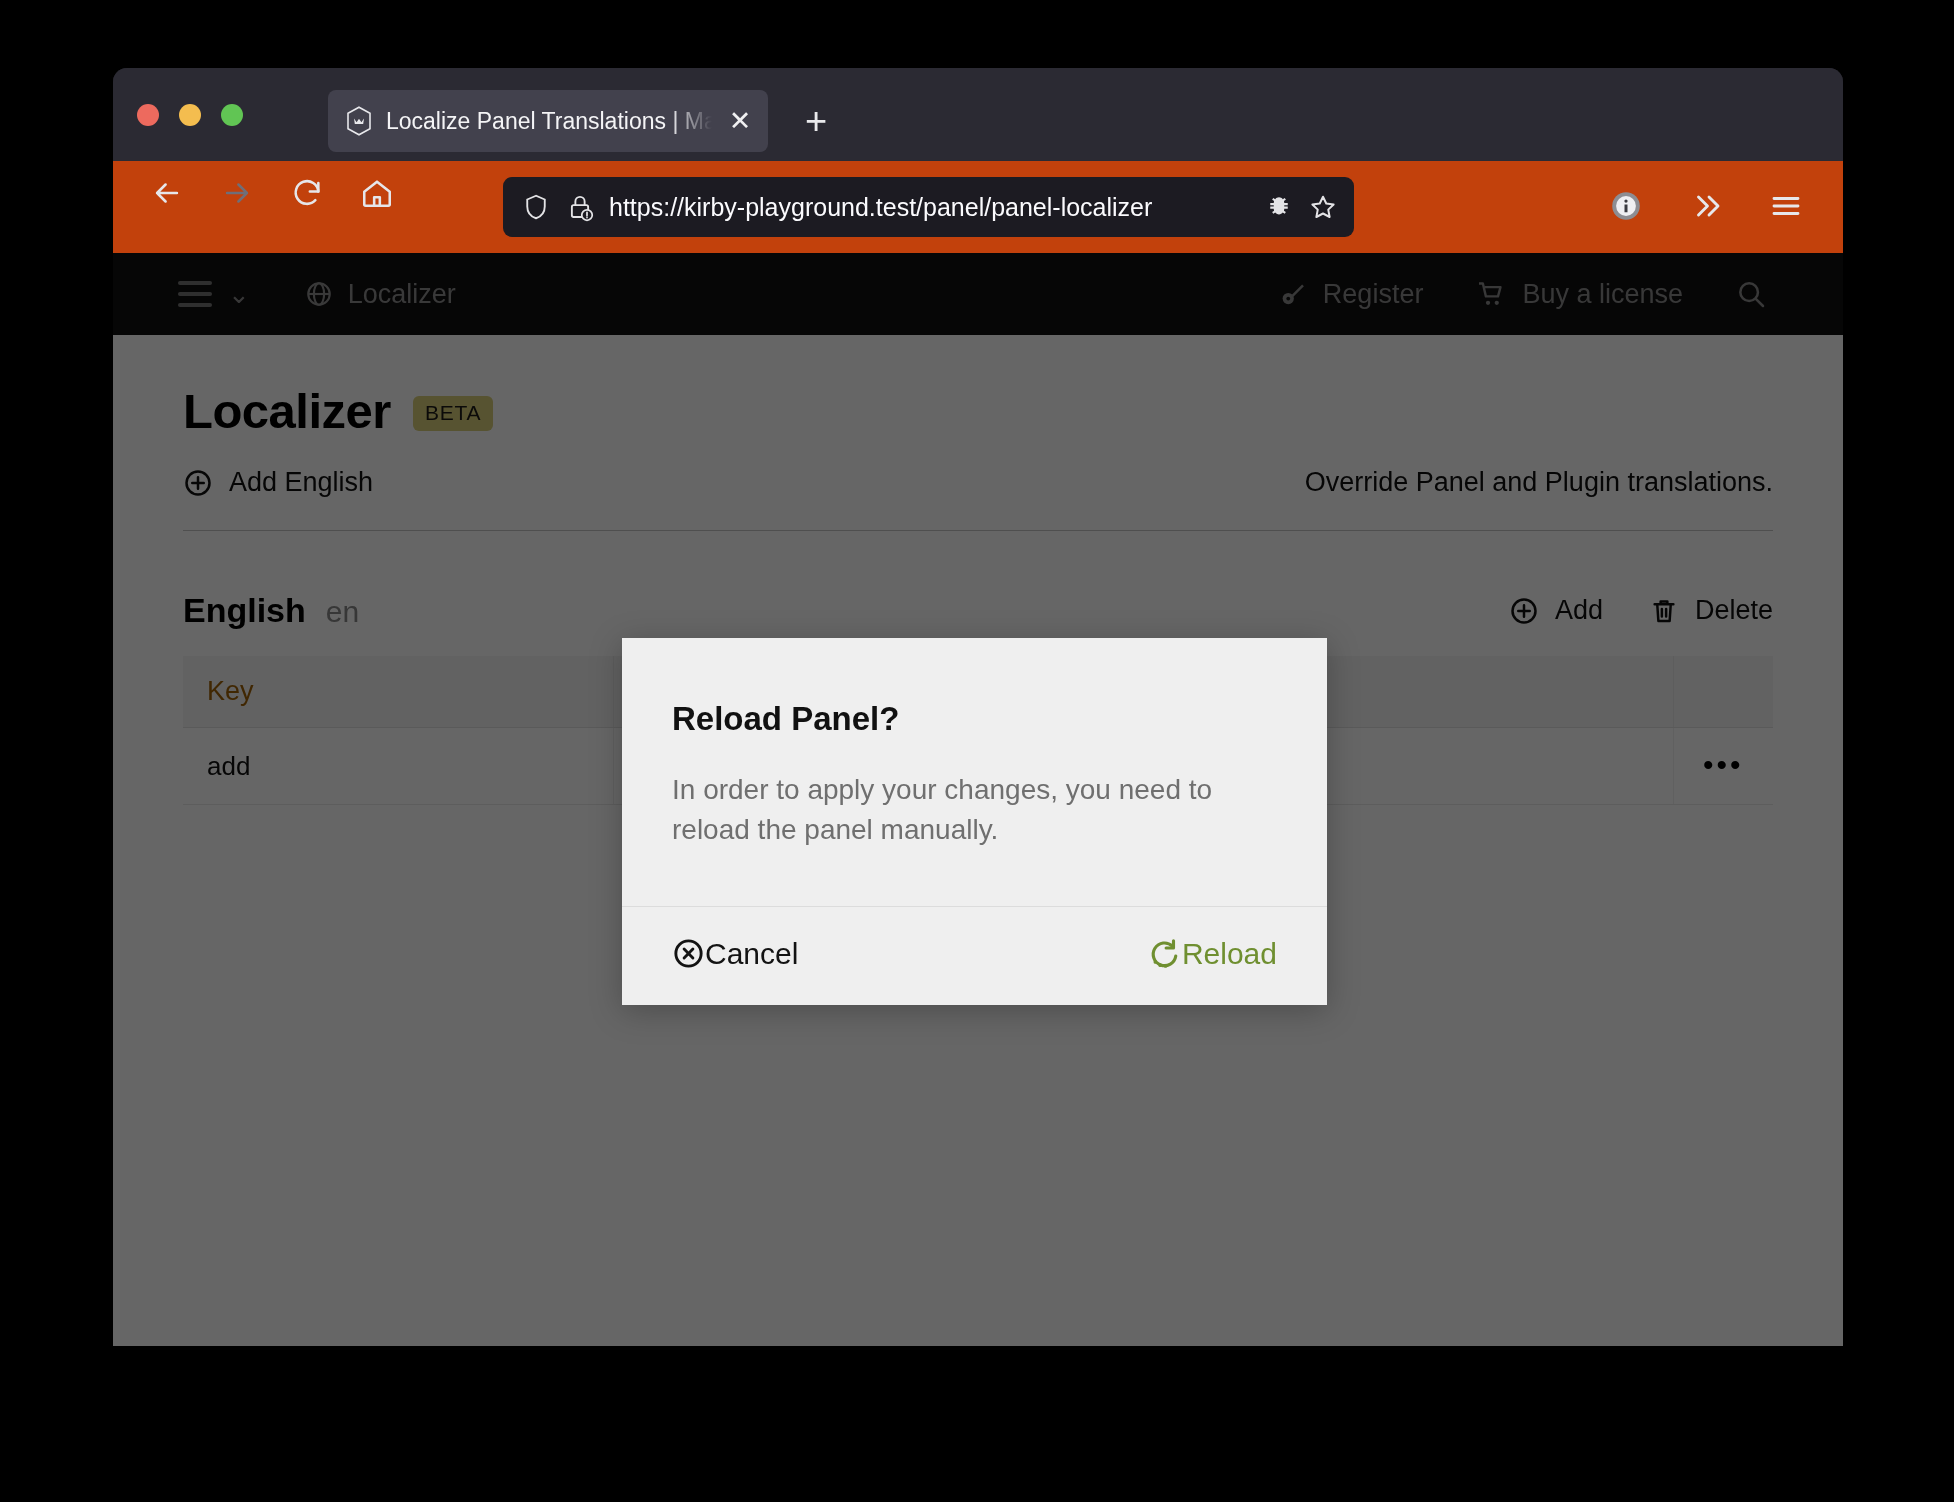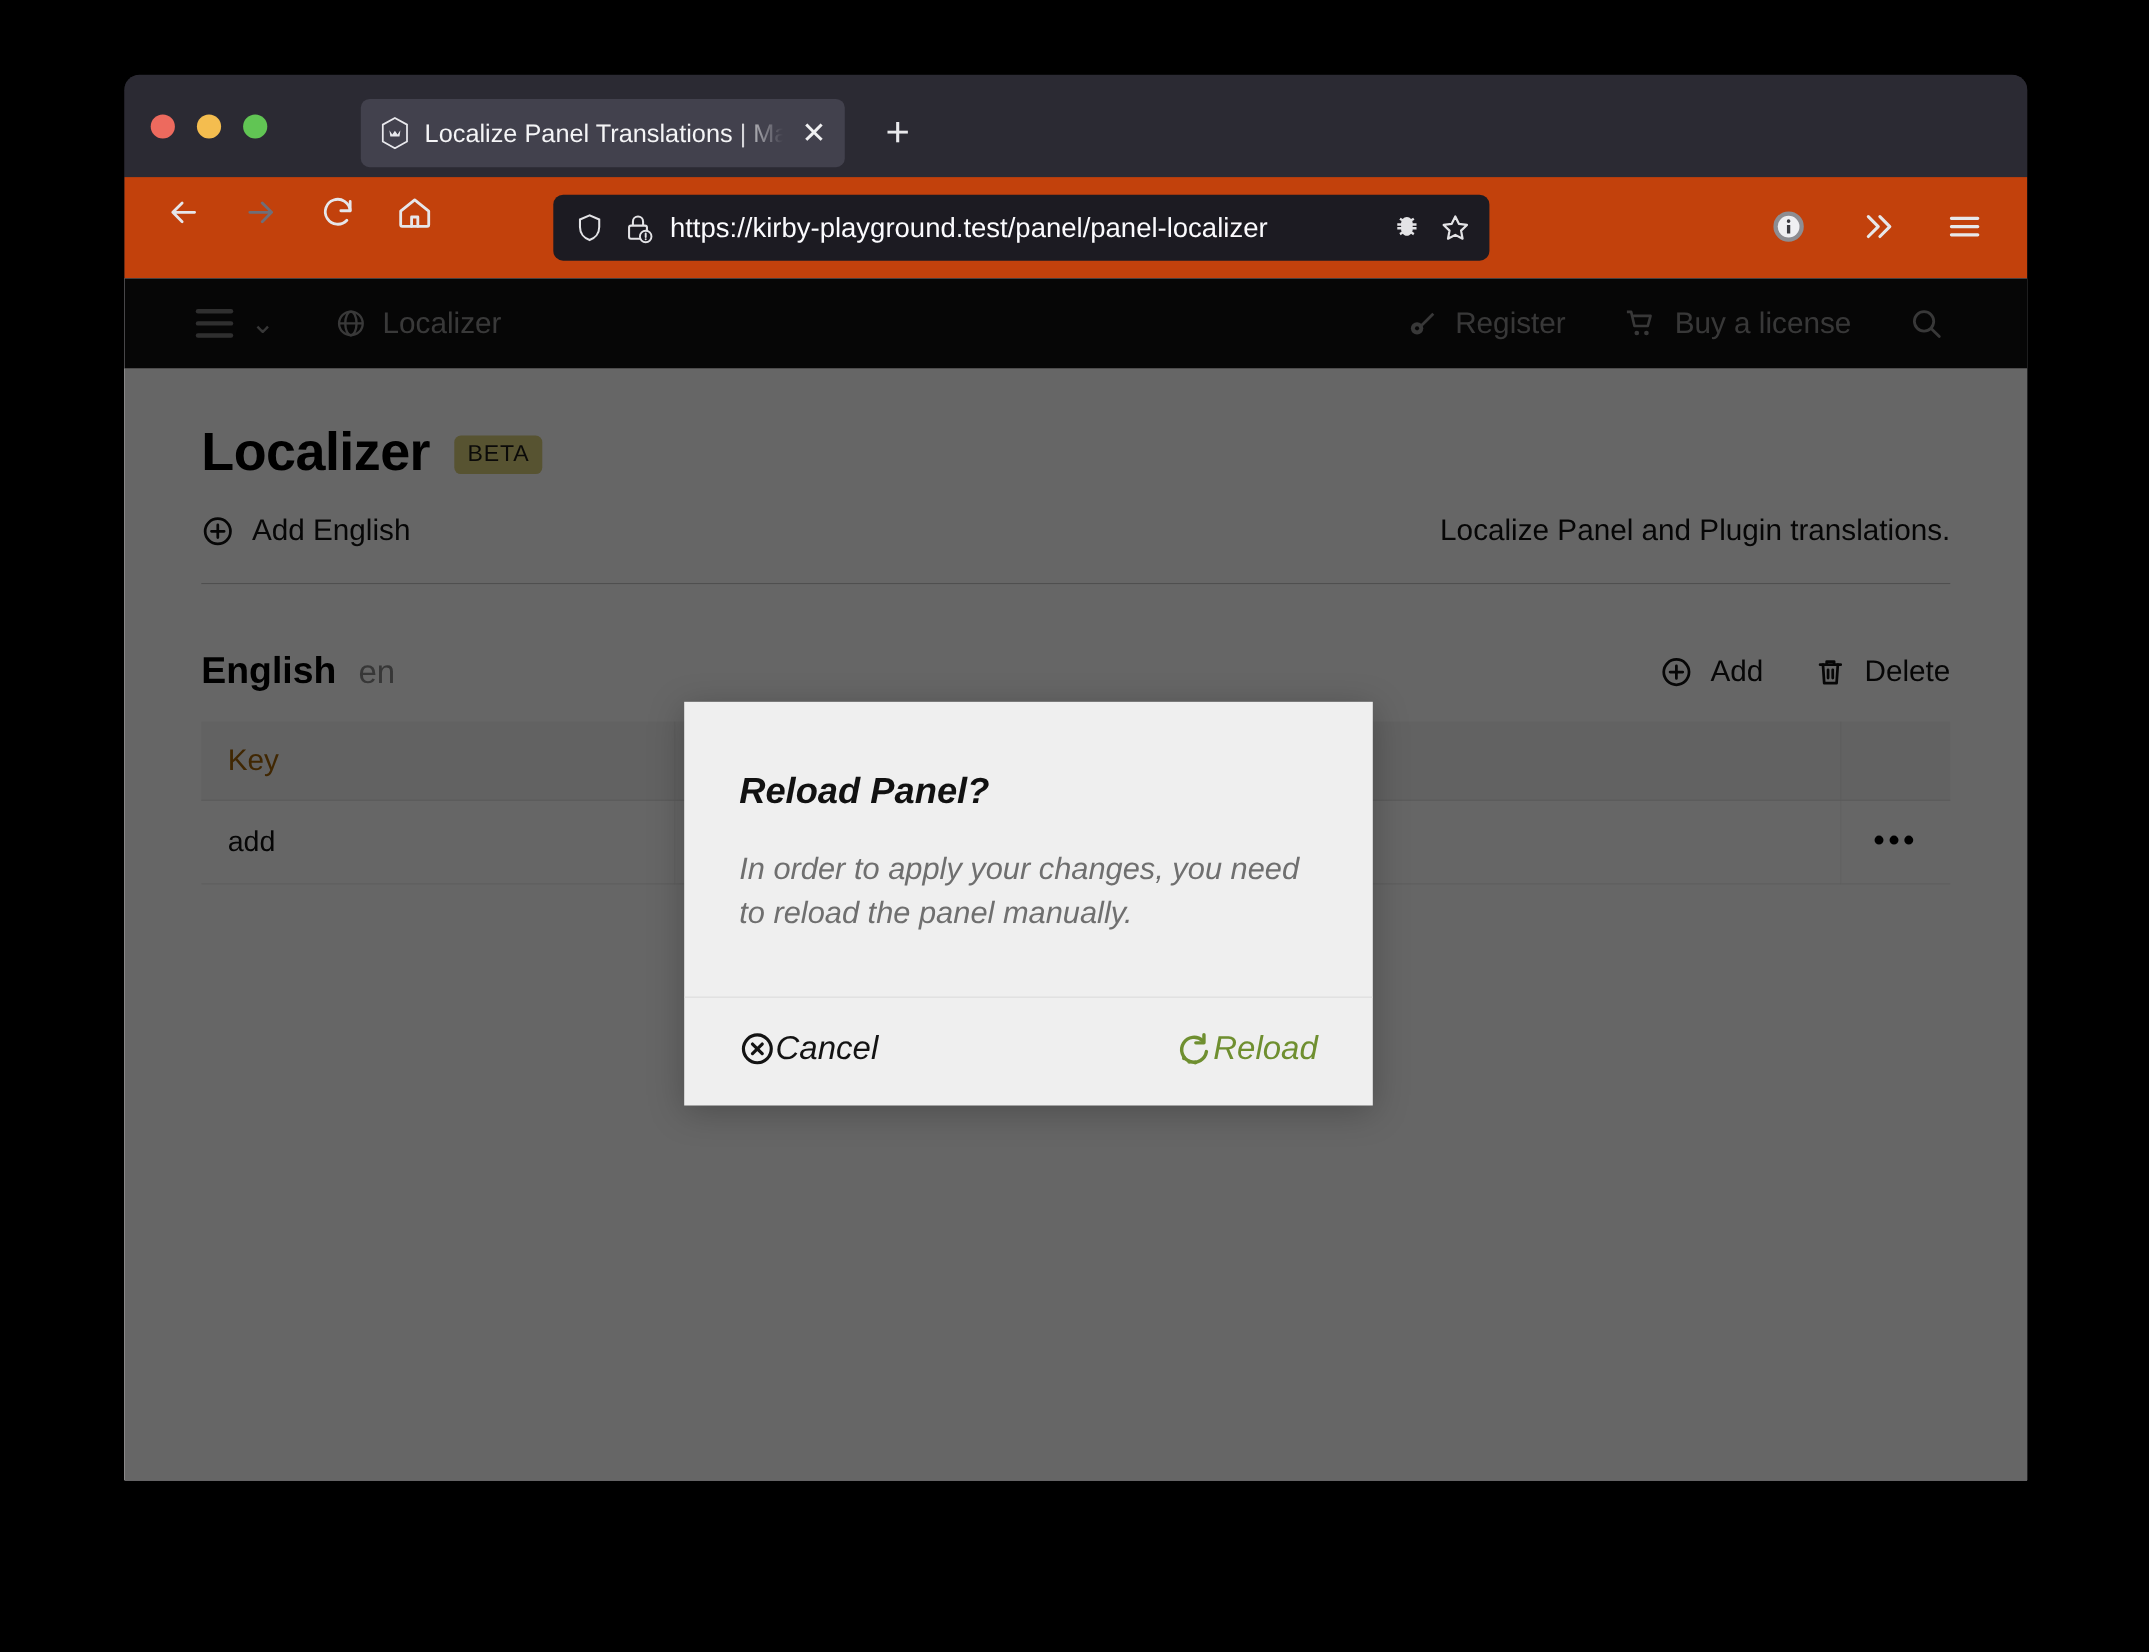--- a/index.html
+++ b/index.html
@@ -277,25 +277,24 @@
     left: 0; top: 0; right: 0; bottom: 0;
     background: rgba(0,0,0,0.60);
     z-index: 40;
   }
 
   
   .dialog {
     position: absolute;
     left: 622px;
     top: 638px;
-    width: 626px;
+    width: 705px;
     background: #efefef;
     z-index: 60;
     box-shadow: 0 6px 30px rgba(0,0,0,0.25);
-    font-style: italic;
   }
   .dialog-body { padding: 62px 50px 56px 50px; }
   .dialog-title {
     font-size: 33px;
     font-weight: 700;
     color: #111;
     margin-bottom: 16px;
   }
   .dialog-text {
     font-size: 28px;
@@ -483,21 +482,21 @@
         <div class="subheader-row">
           <div class="link-btn">
             <span>
               <svg width="30" height="30" viewBox="0 0 24 24" fill="none" stroke="#111" stroke-width="2" stroke-linecap="round">
                 <circle cx="12" cy="12" r="9.2"></circle>
                 <path d="M12 7.4v9.2M7.4 12h9.2"></path>
               </svg>
             </span>
             <span>Add English</span>
           </div>
-          <div class="note-text">Localize Panel and Plugin translations.</div>
+          <div class="note-text">Override Panel and Plugin translations.</div>
         </div>
 
         <div class="lang-row">
           <div class="lang-left">
             <span class="lang-name">English</span>
             <span class="lang-code">en</span>
           </div>
           <div class="lang-actions">
             <div class="link-btn">
               <span>

